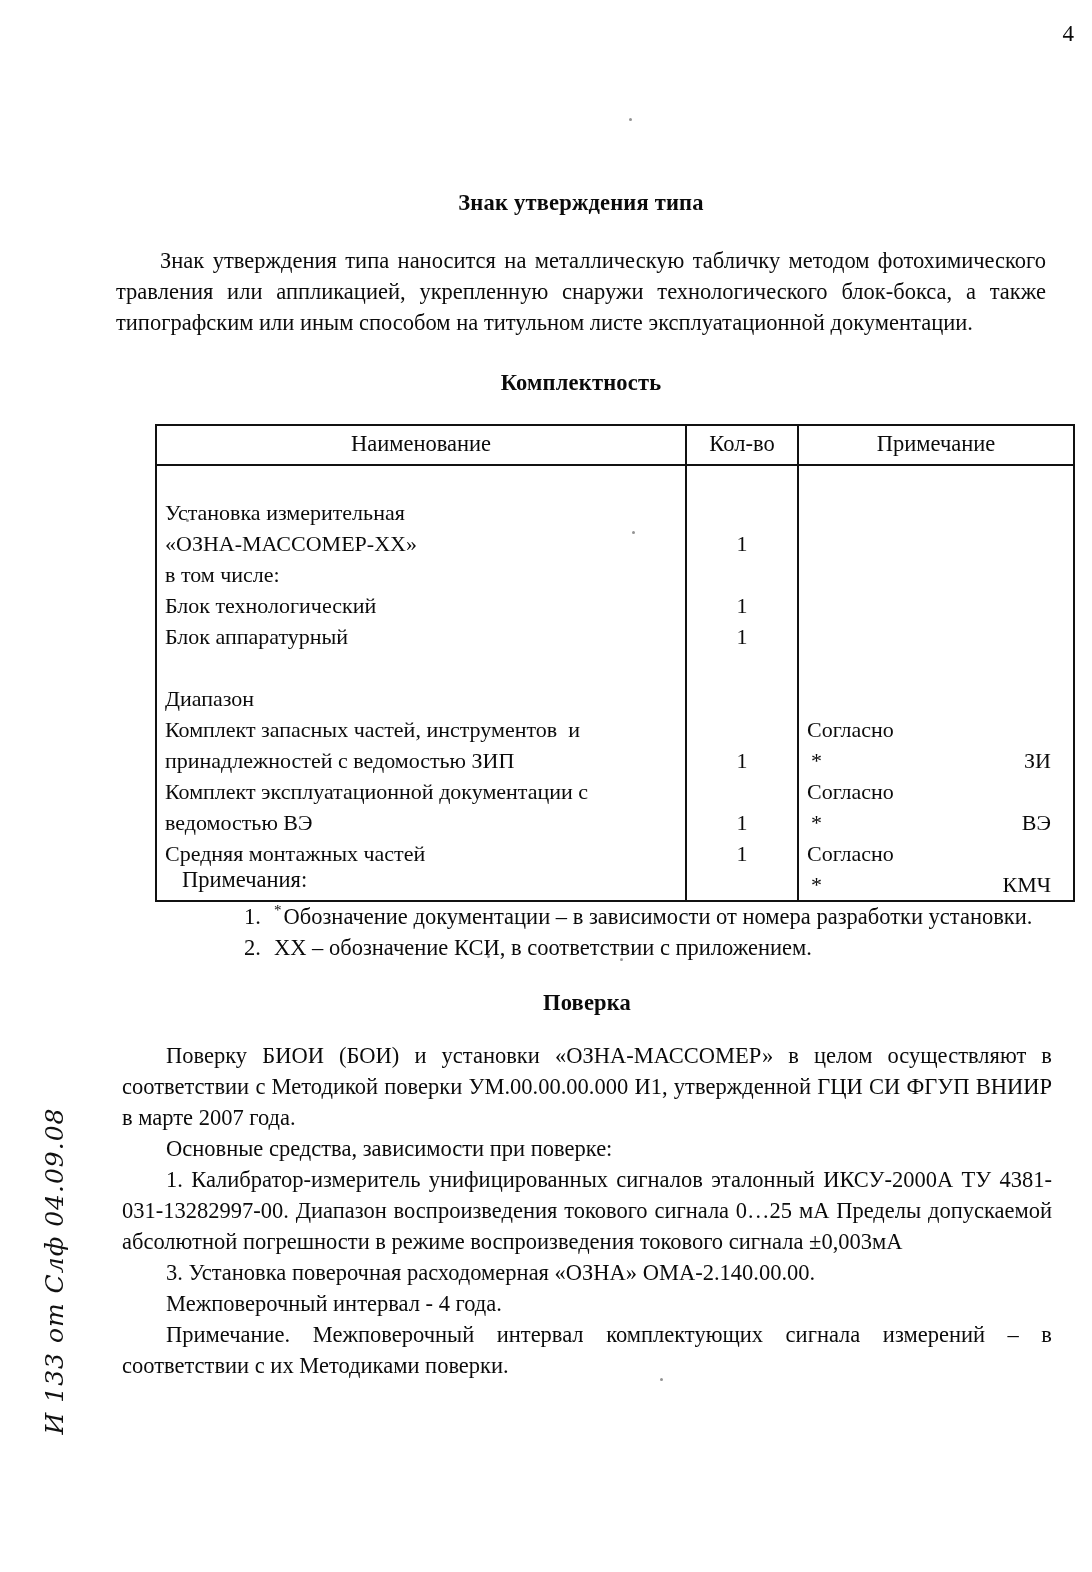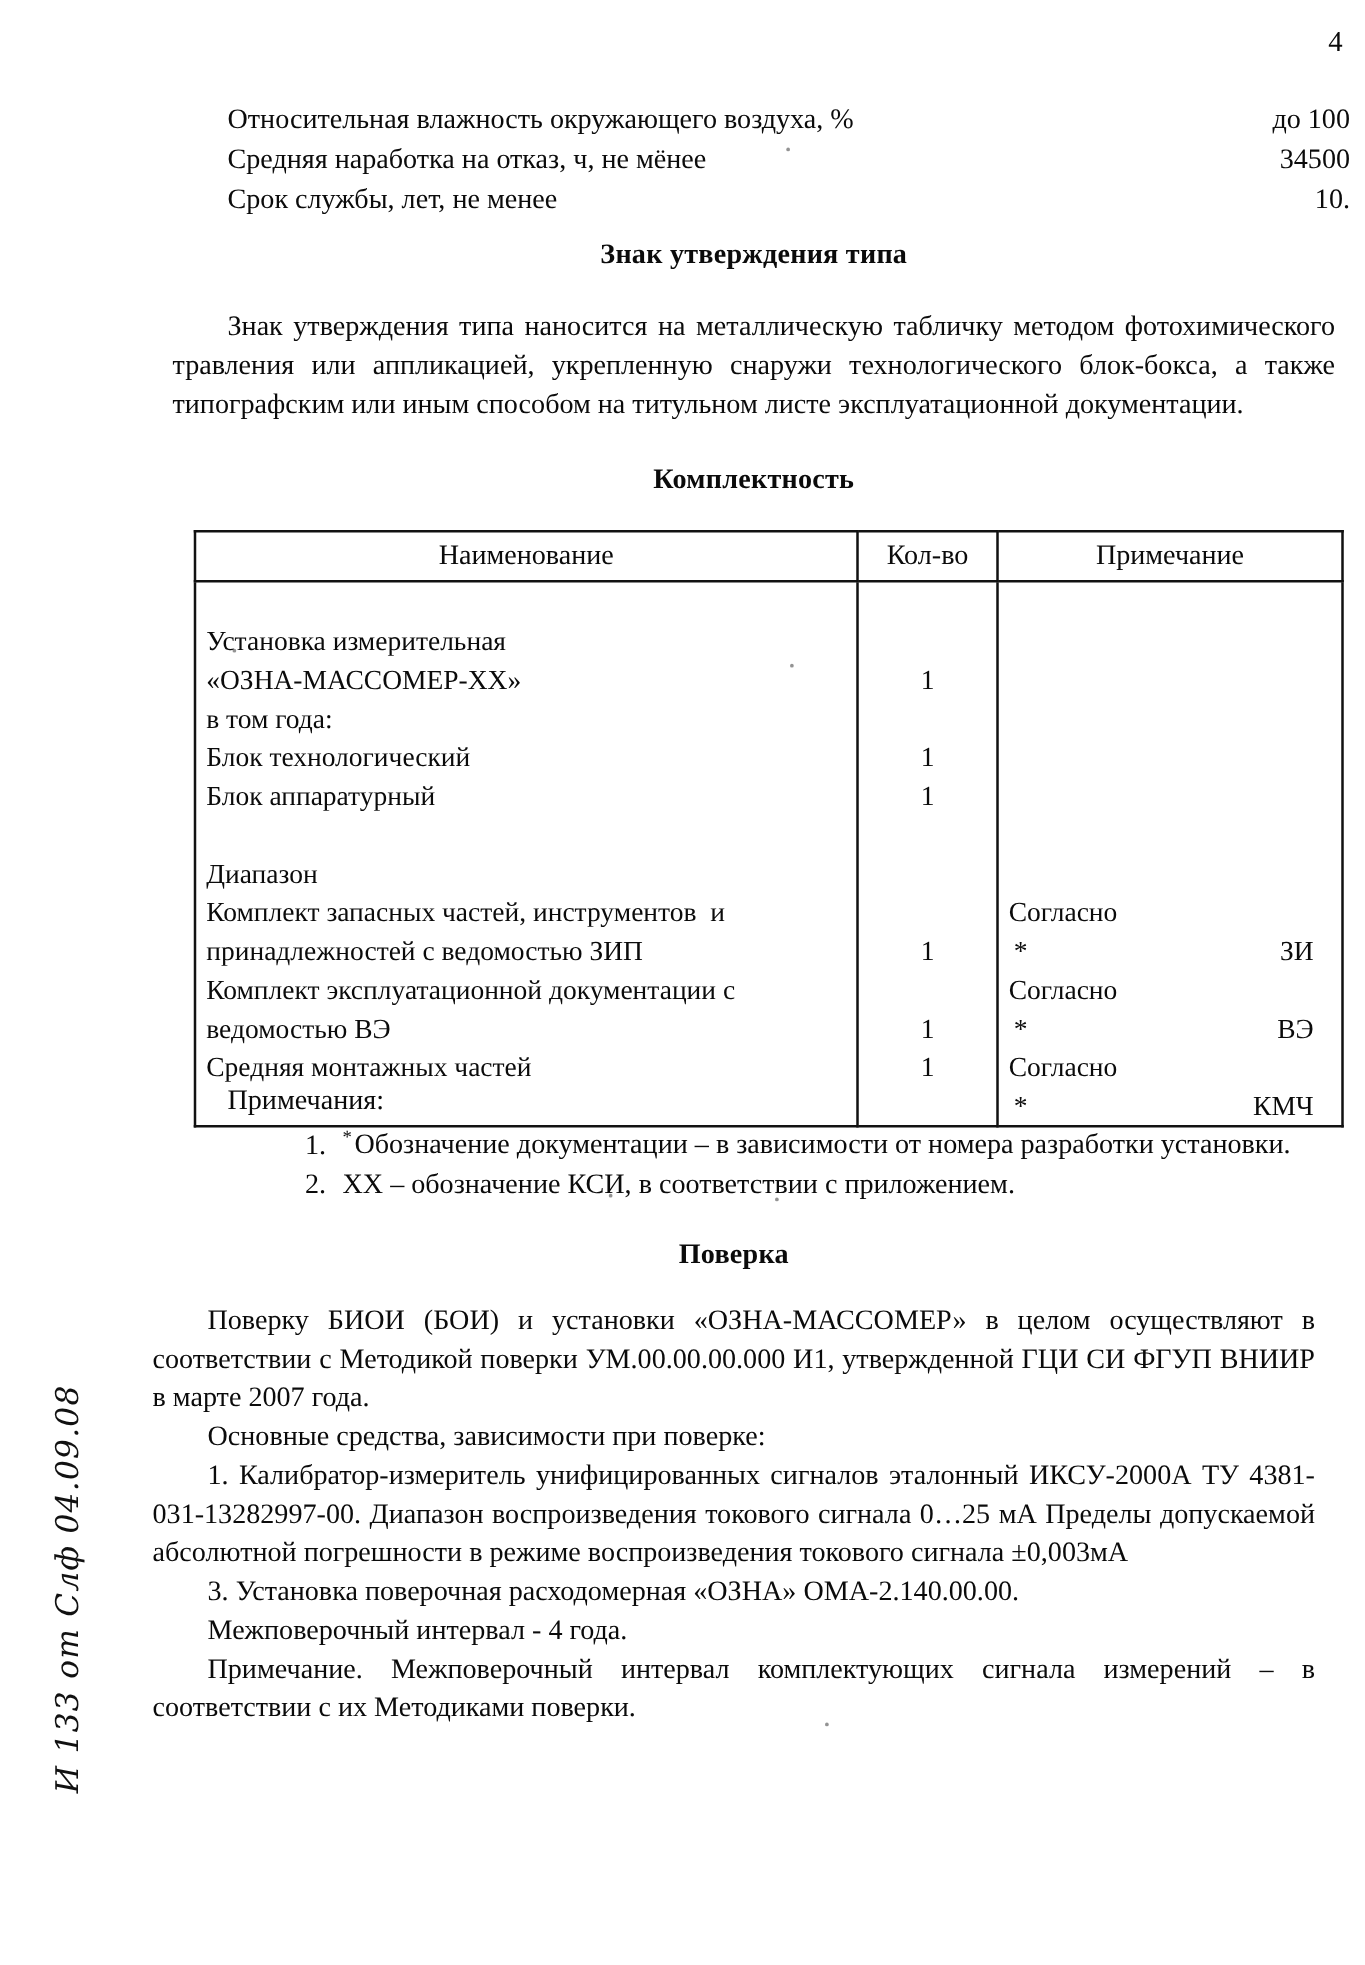--- a/index.html
+++ b/index.html
@@ -43,21 +43,21 @@
     font-size: 25px;
     letter-spacing: 1px;
     color: #111;
     white-space: nowrap;
     text-align: center;
   }
 
   
   .content {
     position: absolute;
-    left: 138px;
+    left: 116px;
     top: 0;
     width: 930px;
   }
 
   
   .spec-block {
     position: absolute;
     left: 182px;
     top: 80px;
     width: 900px;
@@ -202,34 +202,20 @@
 </style>
 </head>
 <body>
 
 <div class="page">
 
   <div class="page-number">4</div>
 
   <div class="margin-note">И 133 от Слф 04.09.08</div>
 
-  <div class="spec-block">
-    <div class="spec-row">
-      <span class="label">Относительная влажность окружающего воздуха, %</span>
-      <span class="value">до 100</span>
-    </div>
-    <div class="spec-row">
-      <span class="label">Средняя наработка на отказ, ч, не мёнее</span>
-      <span class="value">34500</span>
-    </div>
-    <div class="spec-row">
-      <span class="label">Срок службы, лет, не менее</span>
-      <span class="value">10.</span>
-    </div>
-  </div>
 
   <div class="content" style="top:190px;">
     <div class="section-heading">Знак утверждения типа</div>
   </div>
   <div class="content" style="top:245px;">
     <p class="para">Знак утверждения типа наносится на металлическую табличку методом фотохимического травления или аппликацией, укрепленную снаружи технологического блок-бокса, а также типографским или иным способом на титульном листе эксплуатационной документации.</p>
   </div>
 
   <div class="content" style="top:370px;">
     <div class="section-heading">Комплектность</div>
@@ -245,21 +231,21 @@
         </tr>
       </thead>
       <tbody>
         <tr>
 
           <td class="col-name">
             <div class="cell-inner">
               <div class="spacer-line"></div>
               <div class="tline center">Установка измерительная</div>
               <div class="tline center">«ОЗНА-МАССОМЕР-XX»</div>
-              <div class="tline center">в том года:</div>
+              <div class="tline center">в том числе:</div>
               <div class="tline">Блок технологический</div>
               <div class="tline">Блок аппаратурный</div>
               <div class="spacer-line"></div>
               <div class="tline center">Диапазон</div>
               <div class="tline">Комплект запасных частей, инструментов  и</div>
               <div class="tline">принадлежностей с ведомостью ЗИП</div>
               <div class="tline">Комплект эксплуатационной документации с</div>
               <div class="tline">ведомостью ВЭ</div>
               <div class="tline">Средняя монтажных частей</div>
               <div class="tline"></div>

